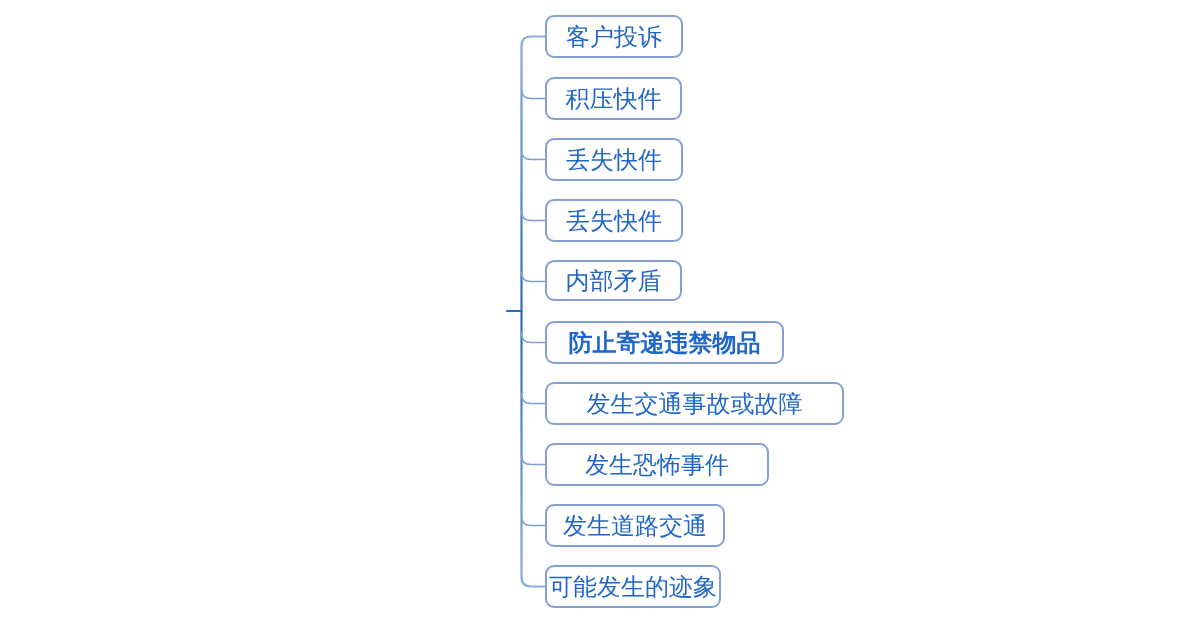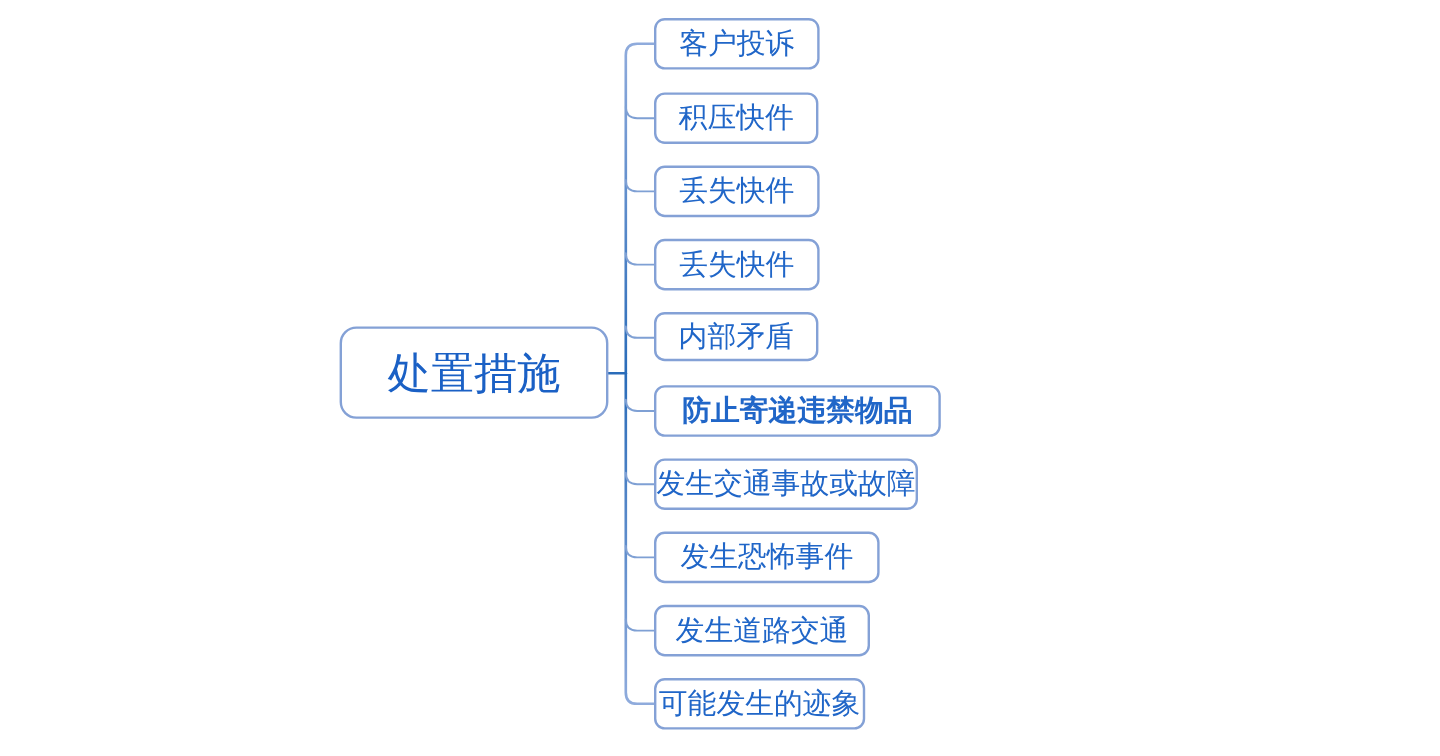--- a/index.html
+++ b/index.html
@@ -45,47 +45,44 @@
       <path d="M 521.5 89 Q 521.5 98.5 531 98.5 H 545" fill="none" stroke="#7FA0D4" stroke-width="1.6" stroke-linecap="round"></path>
       <path d="M 521.5 150 Q 521.5 159.5 531 159.5 H 545" fill="none" stroke="#7FA0D4" stroke-width="1.6" stroke-linecap="round"></path>
       <path d="M 521.5 211 Q 521.5 220.5 531 220.5 H 545" fill="none" stroke="#7FA0D4" stroke-width="1.6" stroke-linecap="round"></path>
       <path d="M 521.5 272 Q 521.5 281.5 531 281.5 H 545" fill="none" stroke="#7FA0D4" stroke-width="1.6" stroke-linecap="round"></path>
       <path d="M 521.5 333 Q 521.5 342.5 531 342.5 H 545" fill="none" stroke="#7FA0D4" stroke-width="1.6" stroke-linecap="round"></path>
       <path d="M 521.5 394 Q 521.5 403.5 531 403.5 H 545" fill="none" stroke="#7FA0D4" stroke-width="1.6" stroke-linecap="round"></path>
       <path d="M 521.5 455 Q 521.5 464.5 531 464.5 H 545" fill="none" stroke="#7FA0D4" stroke-width="1.6" stroke-linecap="round"></path>
       <path d="M 521.5 516 Q 521.5 525.5 531 525.5 H 545" fill="none" stroke="#7FA0D4" stroke-width="1.6" stroke-linecap="round"></path>
     </svg>
 
-  <div class="node root" style="left:283px;top:272px;width:224px;height:77px;">
-    <span>处置措施</span>
-  </div>
 
   <div id="children">
       <div class="node" style="left: 545px; top: 15px; width: 138px; height: 43px;">
         <span>客户投诉</span>
       </div>
       <div class="node" style="left: 545px; top: 77px; width: 137px; height: 43px;">
         <span>积压快件</span>
       </div>
       <div class="node" style="left: 545px; top: 138px; width: 138px; height: 43px;">
         <span>丢失快件</span>
       </div>
       <div class="node" style="left: 545px; top: 199px; width: 138px; height: 43px; align-items: center;">
         <span>丢失快件</span>
       </div>
       <div class="node" style="left: 545px; top: 260px; width: 137px; height: 41px;">
         <span>内部矛盾</span>
       </div>
       <div class="node" style="left: 545px; top: 321px; width: 239px; height: 43px; font-weight: bold;">
         <span>防止寄递违禁物品</span>
       </div>
-      <div class="node" style="left: 545px; top: 382px; width: 220px; height: 43px;">
+      <div class="node" style="left: 545px; top: 382px; width: 299px; height: 43px;">
         <span>发生交通事故或故障</span>
       </div>
-      <div class="node" style="left: 545px; top: 443px; width: 188px; height: 43px;">
+      <div class="node" style="left: 545px; top: 443px; width: 224px; height: 43px;">
         <span>发生恐怖事件</span>
       </div>
       <div class="node" style="left: 545px; top: 504px; width: 180px; height: 43px;">
         <span>发生道路交通</span>
       </div>
       <div class="node" style="left: 545px; top: 565px; width: 176px; height: 43px;">
         <span>可能发生的迹象</span>
       </div>
     </div>
 </div>

